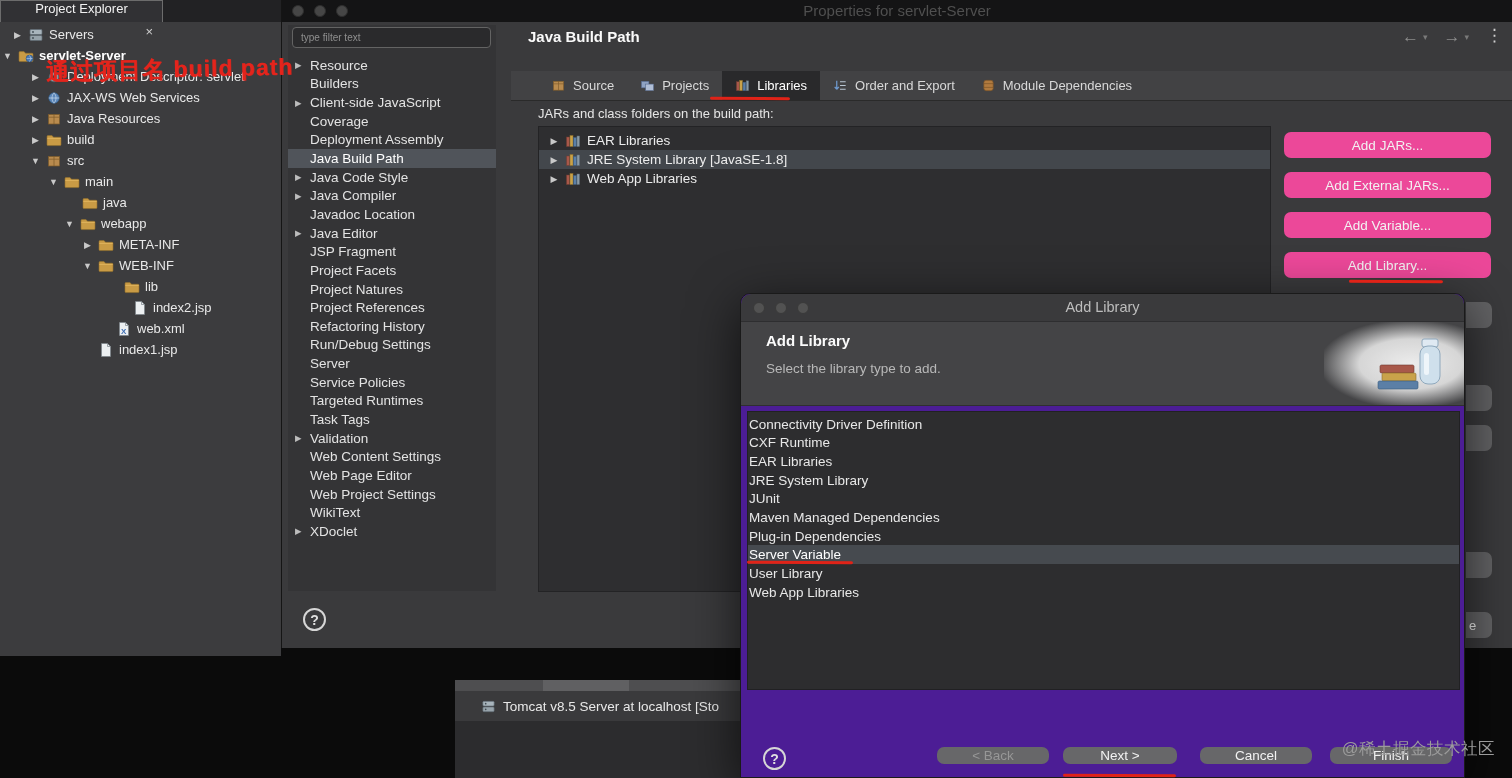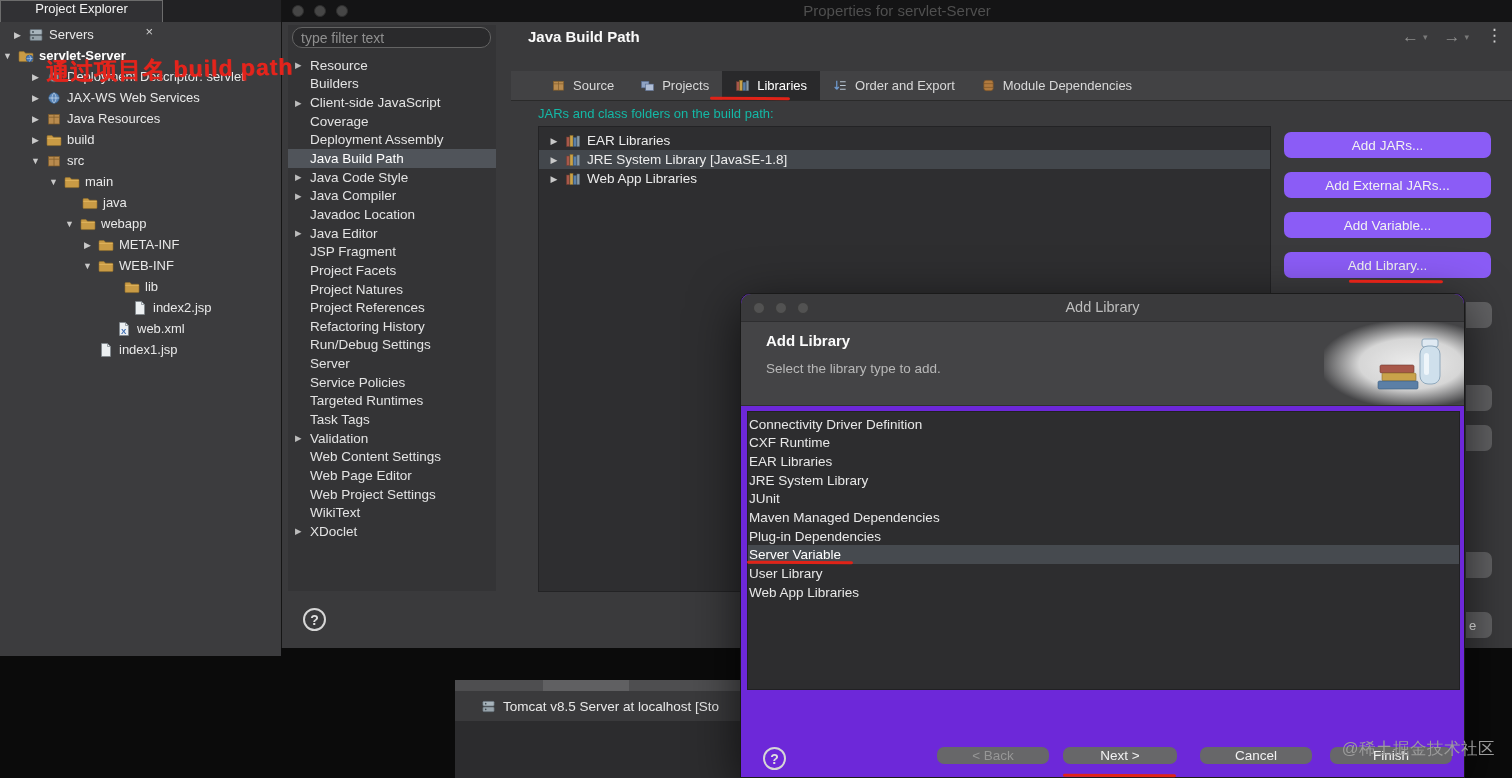--- a/index.html
+++ b/index.html
@@ -27,57 +27,57 @@
   .lights { position:absolute; left:10px; top:5px; display:flex; gap:10px; }
   .light { width:12px; height:12px; border-radius:50%; background:#464646; border:1px solid #2e2e2e; }
   .ptitle-text { position:absolute; top:2px; left:0; right:0; text-align:center; font-size:15px; color:#4f4f4f; }
   .pheading { position:absolute; left:246px; top:28px; font-size:15px; font-weight:bold; color:#fafafa; }
   .hist { position:absolute; left:1120px; top:27px; display:flex; align-items:center; gap:4px; color:#8c8c8c; font-size:17px; }
   .hist .caret { font-size:9px; color:#7a7a7a; }
   .menu-ic { position:absolute; left:1204px; top:25px; font-size:17px; color:#cfcfcf; }
 
   .nav { position:absolute; left:6px; top:25px; width:208px; height:566px; background:#343436; }
   .filter { position:absolute; left:4px; top:2px; width:199px; height:21px; background:#2a2a2c;
-            border:1px solid #636363; border-radius:10px; color:#c0c0c0; font-size:14px;
+            border:1px solid #636363; border-radius:4px; color:#c0c0c0; font-size:10px;
             padding:0 8px; font-family:inherit; }
   .filter::placeholder { color:#8f8f8f; }
   .pnav { position:absolute; top:31px; left:0; right:0; }
   .prow { height:18.65px; display:flex; align-items:center; padding-left:22px; font-size:13.5px;
           color:#e3e3e3; position:relative; white-space:nowrap; }
   .prow .parr { position:absolute; left:7px; font-size:8.5px; color:#bdbdbd; }
   .prow.sel { background:#50545a; color:#fff; }
 
   .tabbar { position:absolute; left:229px; right:0; top:71px; height:30px; background:#424244;
             border-bottom:1px solid #2a2a2a; display:flex; align-items:stretch; padding-left:27px; }
   .tab { display:flex; align-items:center; gap:7px; padding:0 13px; font-size:13px; color:#d8d8d8; }
   .tab.sel { background:#29292b; color:#fff; }
-  .caption { position:absolute; left:256px; top:106px; font-size:13px; color:#14b8a6; }
+  .caption { position:absolute; left:256px; top:106px; font-size:13px; color:#e5e5e5; }
   .blist { position:absolute; left:256px; top:126px; width:733px; height:466px; background:#2e2e30;
            border:1px solid #232325; padding-top:4px; }
   .brow { height:19px; display:flex; align-items:center; gap:6px; padding-left:10px; font-size:13.5px; color:#ececec; }
   .brow.hl { background:#43474c; }
   .brow .arr { width:10px; font-size:9px; color:#c9c9c9; text-align:center; }
 
-  .pbtn { position:absolute; left:1002px; width:207px; height:26px; background:#8b5cf6; border-radius:7px;
+  .pbtn { position:absolute; left:1002px; width:207px; height:26px; background:#ec4899; border-radius:7px;
           display:flex; align-items:center; justify-content:center; font-size:13.5px; color:#f2f2f2; }
   .sliver { position:absolute; left:1184px; width:26px; height:26px; background:#626264;
             border-radius:0 7px 7px 0; font-size:13px; color:#f0f0f0; display:flex; align-items:center; padding-left:3px; }
   .help-circle { width:23px; height:23px; border-radius:50%; border:2px solid #d6d6d6; color:#e0e0e0;
                  display:flex; align-items:center; justify-content:center; font-size:14px; font-weight:bold; }
   .props .help-circle { position:absolute; left:21px; top:608px; }
 
   
   .servers { position:absolute; left:455px; top:648px; width:286px; height:130px; background:#2c2c2e; z-index:2;margin-top:32px; }
   .servers-top { position:relative; height:11px; background:#4e4e50; }
   .servers-tab { position:absolute; left:88px; top:0; width:86px; height:11px; background:#606062; }
   .server-row { height:30px; background:#3a3a3c; display:flex; align-items:center; gap:7px;
                 padding-left:26px; font-size:13.5px; color:#e8e8e8; white-space:nowrap; overflow:hidden; }
 
   
-  .modal { position:absolute; left:740px; top:293px; width:725px; height:485px; background:#6d28d9;
+  .modal { position:absolute; left:740px; top:293px; width:725px; height:485px; background:#4c1d95;
            border:1px solid #1a1a1a; border-radius:10px 10px 0 0; box-shadow:0 12px 50px rgba(0,0,0,.65); z-index:5; }
   .mtitle { position:relative; height:28px; background:#3a3a3c; border-radius:10px 10px 0 0; border-bottom:1px solid #2e2e30; }
   .mtitle .lights { top:8px; left:12px; }
   .mtitle .light { background:#525252; border-color:#3a3a3a; }
   .mtitle-text { position:absolute; top:5px; left:0; right:0; text-align:center; font-size:14.5px; color:#bdbdbd; }
   .mheader { position:absolute; left:0; right:0; top:28px; height:84px; background:#444446; border-bottom:1px solid #2f2f31; overflow:hidden; }
   .mheading { position:absolute; left:25px; top:10px; font-size:15px; font-weight:bold; color:#fbfbfb; }
   .msub { position:absolute; left:25px; top:39px; font-size:13.5px; color:#b8b8b8; }
   .mart { position:absolute; right:0; top:0; width:140px; height:84px;
           background:radial-gradient(ellipse at 62% 50%, #ececec 0%, #d6d6d6 42%, rgba(70,70,72,0) 75%); }

